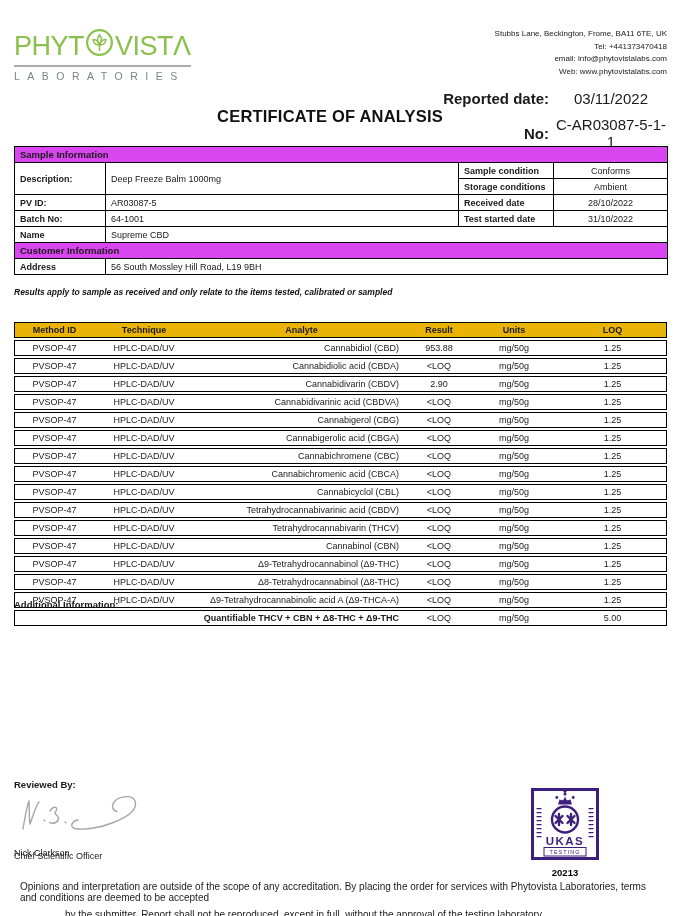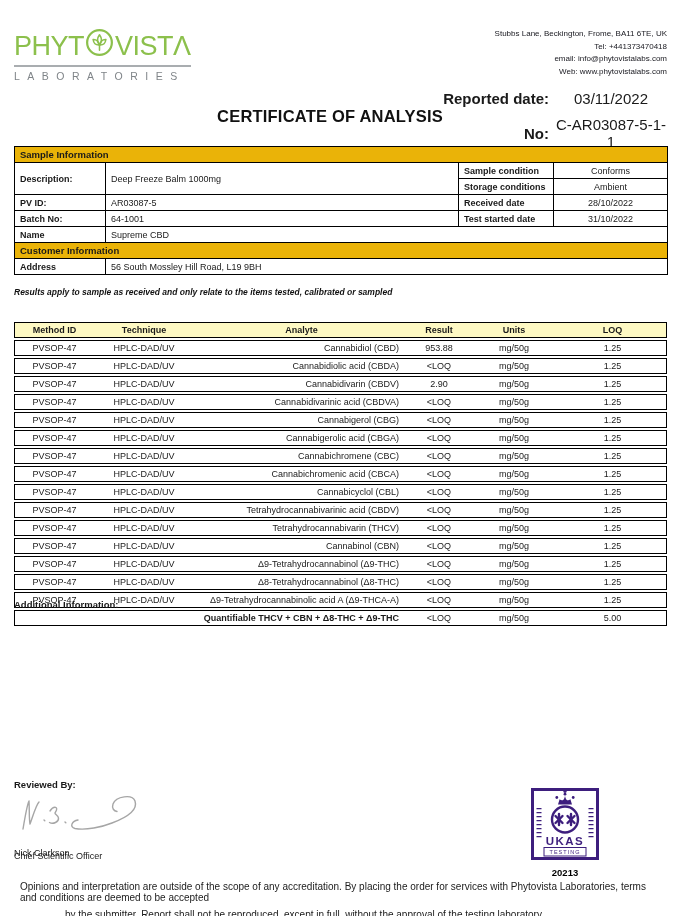--- a/index.html
+++ b/index.html
@@ -26,38 +26,38 @@
   .report-meta .lbl { font-weight: bold; text-align: right; padding-right: 6px; }
   .report-meta .val { text-align: center; }
 
   .doc-title { position: absolute; top: 107px; left: 0; width: 660px; text-align: center; font-size: 16.5px; font-weight: bold; color: #111; letter-spacing: 0.2px; }
 
   
   .info-wrap { position: absolute; left: 14px; top: 146px; width: 653px; }
   table.info { border-collapse: collapse; width: 653px; table-layout: fixed; font-size: 9px; }
   table.info td { border: 1px solid #000; padding: 0 5px; height: 16px; vertical-align: middle; }
   table.info { border: 1.5px solid #000; }
-  td.section { background: #eab308; font-weight: bold; font-size: 9.5px; height: 15px; }
+  td.section { background: #d946ef; font-weight: bold; font-size: 9.5px; height: 15px; }
   td.flabel { font-weight: bold; }
   td.center { text-align: center; }
   table.info.cust { margin-top: -1px; }
 
   .note { position: absolute; left: 14px; top: 287px; font-size: 8.5px; font-weight: bold; font-style: italic; color: #111; }
 
   
   .results-wrap { position: absolute; left: 14px; top: 320px; width: 653px; }
   table.results { border-collapse: separate; border-spacing: 0 2px; width: 653px; table-layout: fixed; font-size: 9px; }
   table.results td, table.results th {
     border-top: 1px solid #000; border-bottom: 1px solid #000;
     height: 12px; line-height: 12px; padding: 1px 4px; text-align: center; vertical-align: middle;
     font-weight: normal; overflow: hidden; white-space: nowrap;
   }
   table.results td:first-child, table.results th:first-child { border-left: 1.5px solid #000; }
   table.results td:last-child,  table.results th:last-child  { border-right: 1.5px solid #000; }
-  table.results th { background: #fef9c3; font-weight: bold; height: 14px; }
+  table.results th { background: #eab308; font-weight: bold; height: 14px; }
   table.results td.analyte { text-align: right; padding-right: 10px; }
   table.results tr.summary td { font-weight: normal; }
   table.results tr.summary td.analyte { font-weight: bold; }
 
   .additional { position: absolute; left: 14px; top: 599px; font-size: 9.5px; font-weight: bold; }
 
   
   .reviewed { position: absolute; left: 14px; top: 779px; font-size: 9.5px; font-weight: bold; }
   .signature { position: absolute; left: 16px; top: 789px; }
   .signer-name { position: absolute; left: 14px; top: 848px; font-size: 9px; }

